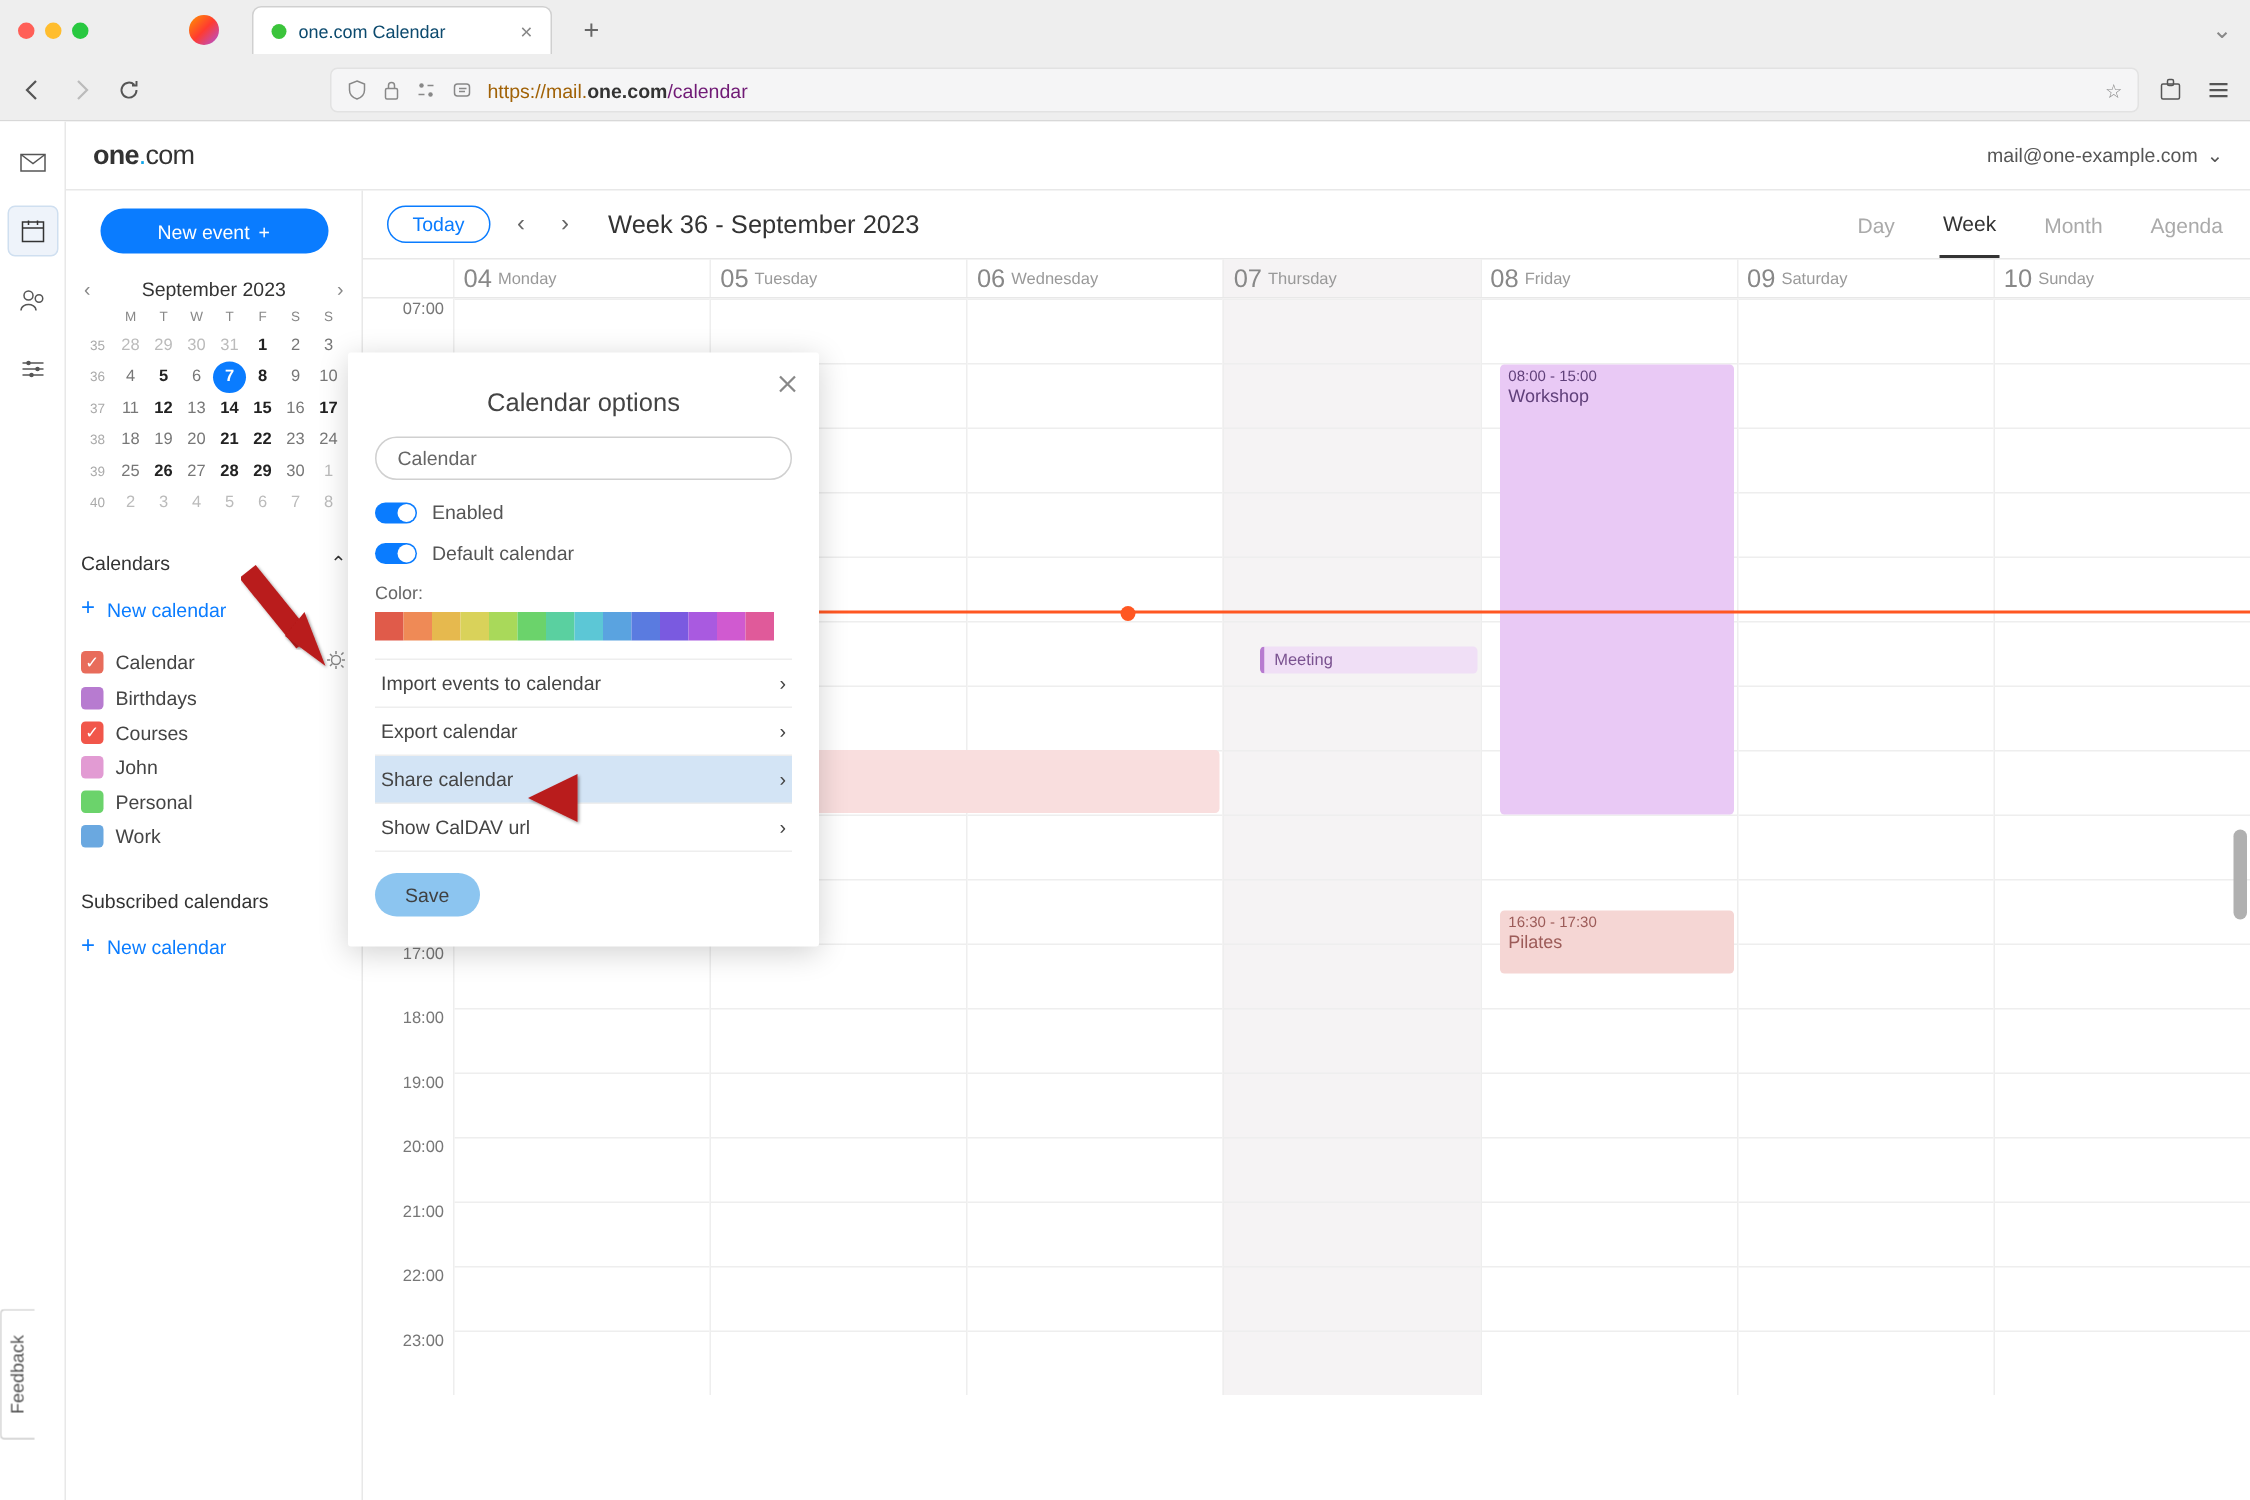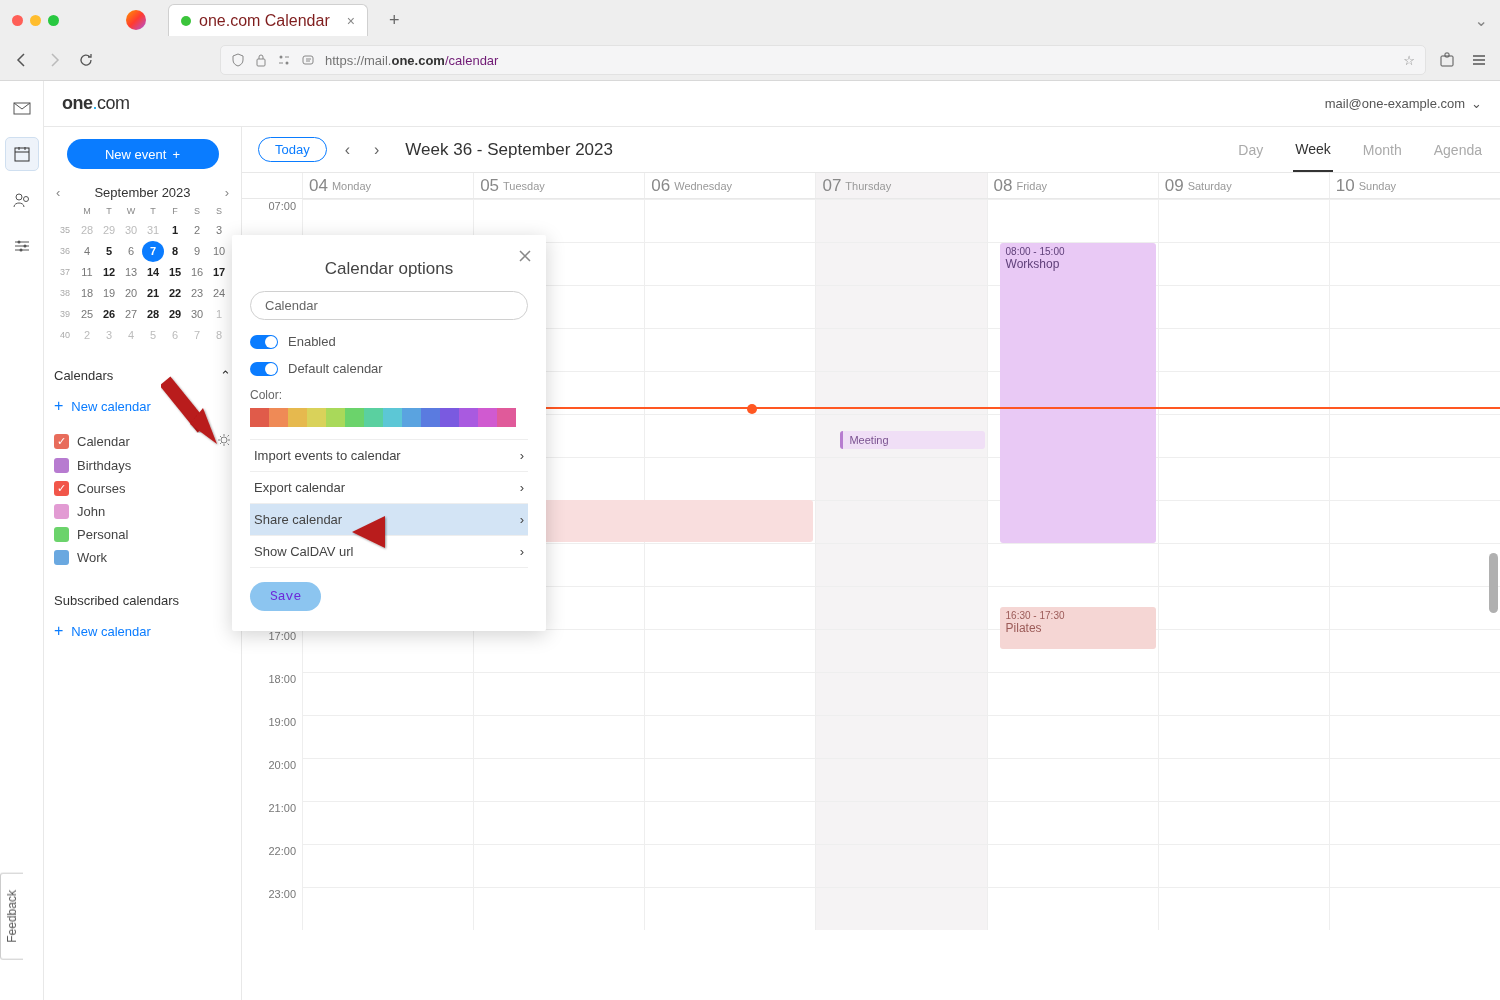--- a/index.html
+++ b/index.html
@@ -8,21 +8,21 @@
 
 .browser-chrome { background: #eeeeee; border-bottom: 1px solid #d8d8d8; }
 .titlebar { height: 40px; display: flex; align-items: center; padding: 0 12px; gap: 7px; }
 .dot { width: 11px; height: 11px; border-radius: 50%; }
 .dot-red { background: #ff5f57; }
 .dot-yellow { background: #ffbd2e; }
 .dot-green { background: #28c840; }
 .ff-icon { margin-left: 60px; width: 20px; height: 20px; background: linear-gradient(135deg,#ff9500,#ff3b30,#af52de); border-radius: 50%; }
 .tab { margin-left: 15px; background: #fff; border: 1px solid #d0d0d0; border-bottom: none; border-radius: 6px 6px 0 0; height: 32px; display: flex; align-items: center; padding: 0 12px; gap: 8px; min-width: 200px; position: relative; }
 .tab-fav { width: 10px; height: 10px; background: #3bc43b; border-radius: 50%; }
-.tab-title { font-size: 16px; color: #7f1d1d; }
+.tab-title { font-size: 12px; color: #0c4a6e; }
 .tab-close { font-size: 14px; color: #888; cursor: pointer; }
 .tab-plus { margin-left: 14px; color: #666; font-size: 18px; cursor: pointer; }
 .tab-drop { margin-left: auto; color: #888; }
 
 .addrbar { height: 40px; display: flex; align-items: center; padding: 0 12px; gap: 12px; }
 .nav-btn { width: 20px; height: 20px; display: flex; align-items: center; justify-content: center; color: #555; cursor: pointer; }
 .nav-btn.disabled { color: #bbb; }
 .urlbox { flex: 1; background: #f5f5f6; border: 1px solid #e2e2e2; border-radius: 5px; height: 30px; display: flex; align-items: center; padding: 0 10px; gap: 10px; color: #6a6a6a; font-size: 13px; }
 .url-icons { display: flex; gap: 10px; align-items: center; }
 .url-star { margin-left: auto; color: #888; }
@@ -104,21 +104,21 @@
 .popup-input { width: 100%; border: 1px solid #d0d0d0; border-radius: 16px; padding: 6px 14px; font-size: 13px; color: #666; margin-bottom: 14px; }
 .toggle-row { display: flex; align-items: center; gap: 10px; font-size: 13px; color: #555; margin-bottom: 12px; }
 .toggle { width: 28px; height: 14px; background: #0a7cff; border-radius: 8px; position: relative; }
 .toggle::after { content: ''; position: absolute; width: 12px; height: 12px; background: #fff; border-radius: 50%; right: 1px; top: 1px; }
 .color-label { font-size: 12px; color: #666; margin-bottom: 6px; }
 .color-swatches { display: flex; gap: 0; margin-bottom: 12px; }
 .swatch { width: 19px; height: 19px; cursor: pointer; }
 .menu-list { border-top: 1px solid #eee; }
 .menu-item { display: flex; align-items: center; justify-content: space-between; padding: 8px 4px; font-size: 13px; color: #444; border-bottom: 1px solid #eee; cursor: pointer; }
 .menu-item.hl { background: #d3e4f5; }
-.save-btn { background: #8cc5f0; color: #6d28d9; border: none; border-radius: 16px; padding: 7px 20px; font-size: 13px; margin-top: 14px; cursor: pointer; font-family: Liberation Mono, monospace; }
+.save-btn { background: #8cc5f0; color: #404040; border: none; border-radius: 16px; padding: 7px 20px; font-size: 13px; margin-top: 14px; cursor: pointer; }
 
 
 .arrow { position: absolute; z-index: 20; }
 .arrow svg { display: block; }
 
 .feedback { position: fixed; left: 0; bottom: 40px; background: #fff; border: 1px solid #ccc; border-left:none; border-radius: 0 3px 3px 0; writing-mode: vertical-rl; padding: 16px 4px; font-size: 12px; color: #555; transform: rotate(180deg); }
 
 .scroll-thumb { position: absolute; right: 2px; top: 426px; width: 9px; height: 60px; background: #b0b0b0; border-radius: 5px; }
 </style>
 </head>
@@ -167,21 +167,21 @@
         <svg width="14" height="14">
             <circle cx="4" cy="4" r="1.5" fill="#888"></circle>
             <circle cx="10" cy="10" r="1.5" fill="#888"></circle>
             <path d="M2 10h4M8 4h4" stroke="#888"></path>
           </svg>
         <svg width="14" height="14">
             <rect x="2" y="3" width="10" height="8" rx="2" stroke="#888" fill="none"></rect>
             <path d="M5 6h5M5 8h4" stroke="#888"></path>
           </svg>
       </div>
-      <span><span style="color:#737373">https://mail.</span><b style="color:#333">one.com</b><span style="color:#701a75">/calendar</span></span>
+      <span><span style="color:#a16207">https://mail.</span><b style="color:#333">one.com</b><span style="color:#701a75">/calendar</span></span>
       <span class="url-star">☆</span>
     </div>
     <div class="right-ctrls">
       <svg width="18" height="18">
           <rect x="3" y="5" width="12" height="10" rx="1" stroke="#555" fill="none"></rect>
           <rect x="7" y="2" width="4" height="4" rx="1" stroke="#555" fill="none"></rect>
         </svg>
       <svg width="18" height="18">
           <path d="M3 5h12M3 9h12M3 13h12" stroke="#555" stroke-width="1.5"></path>
         </svg>

